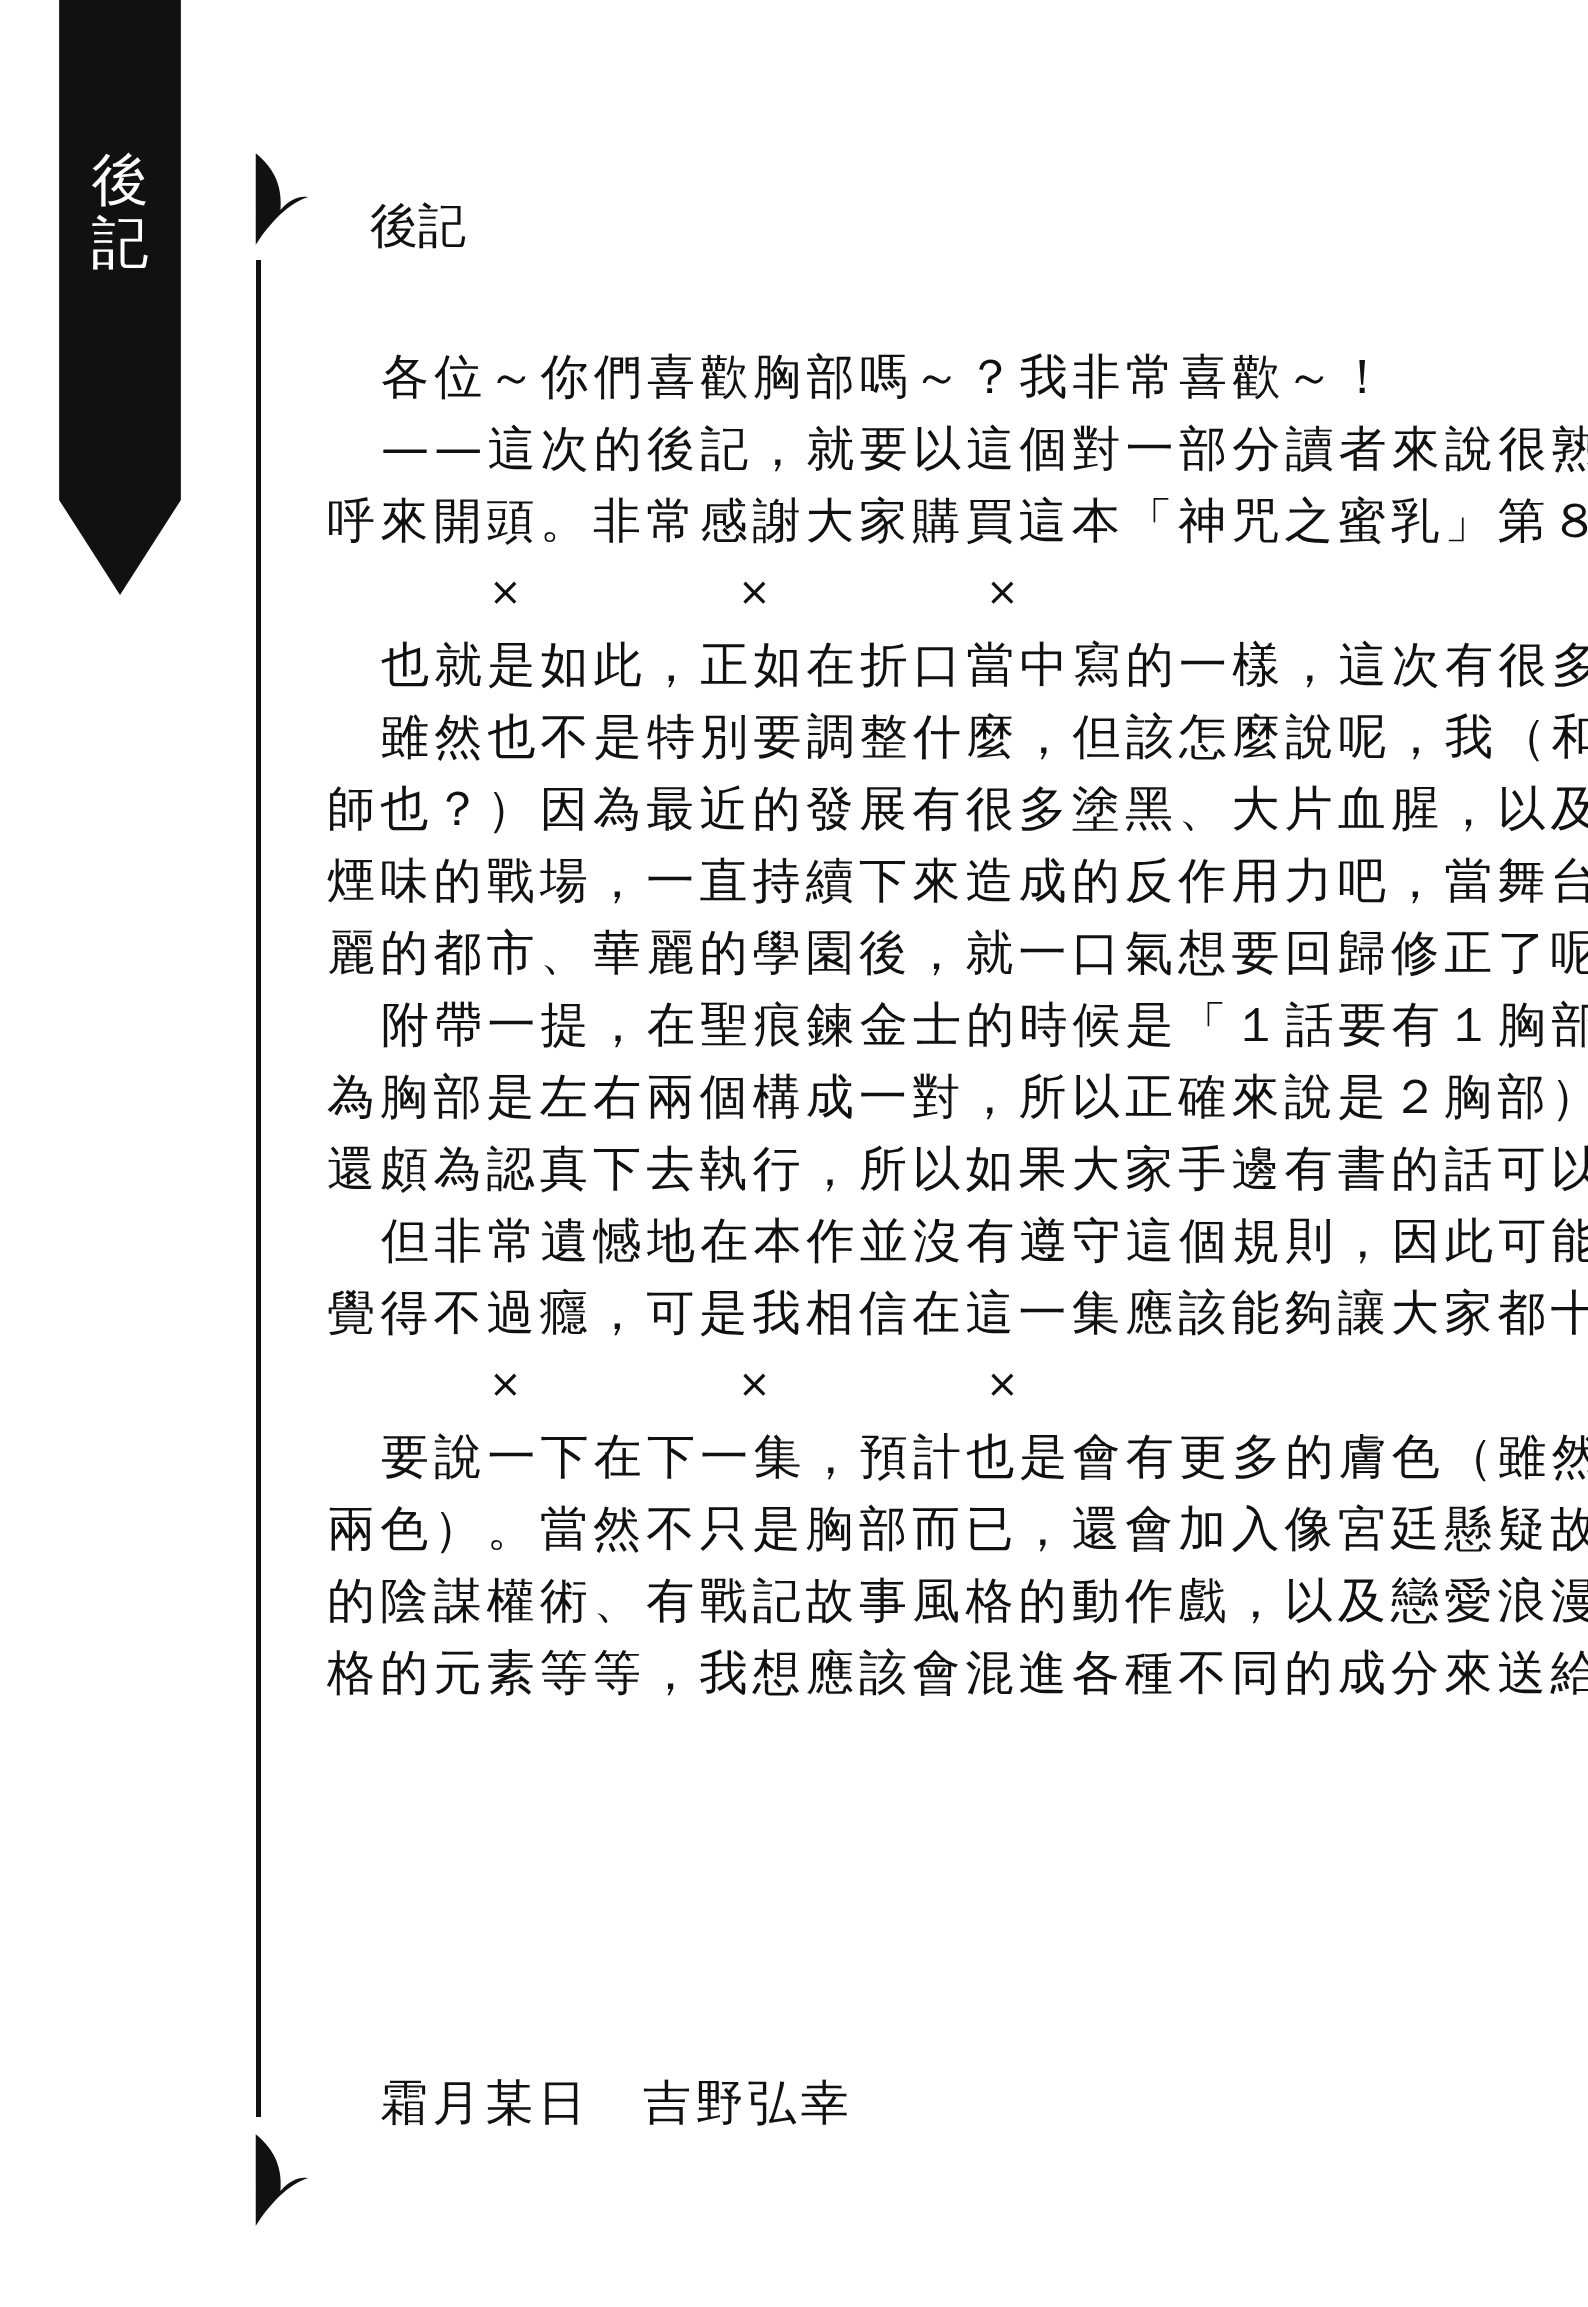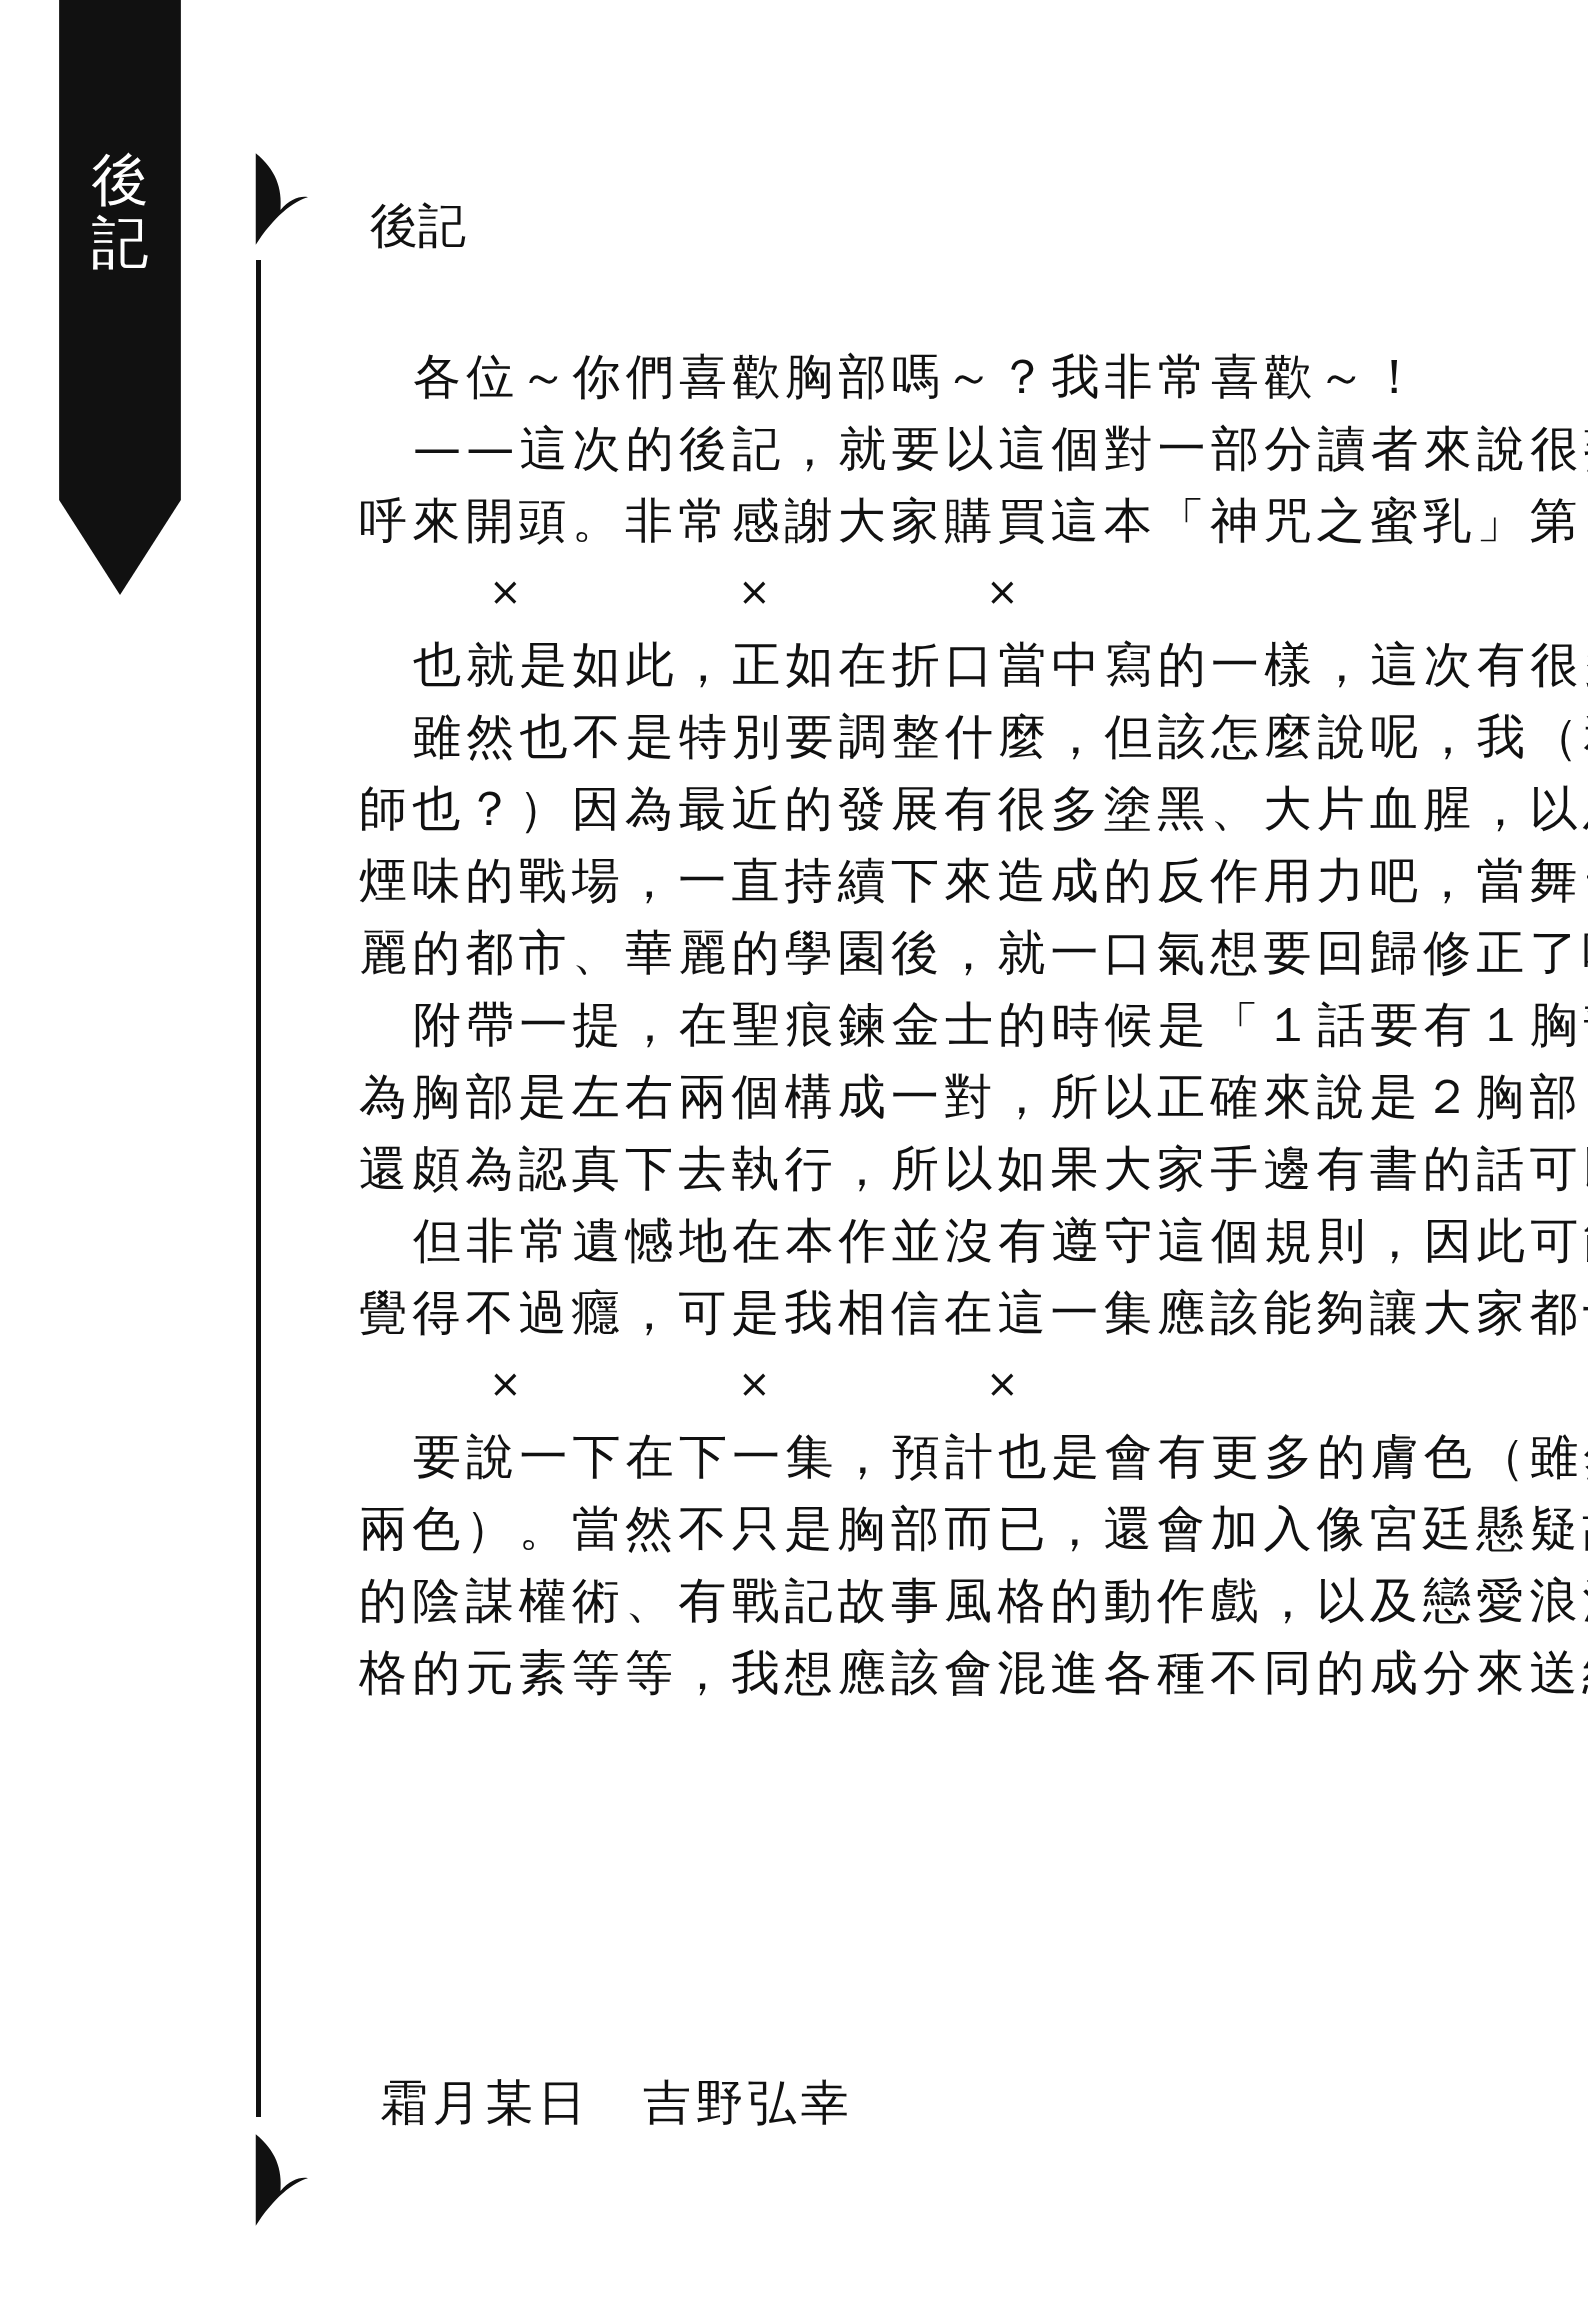--- a/index.html
+++ b/index.html
@@ -10,21 +10,21 @@
   .banner-title { position:absolute; left:59px; top:148px; width:122px;
                   color:#ffffff; font-size:57px; line-height:63px; text-align:center; }
   .banner-title span { display:block; }
   .rule { position:absolute; left:256px; top:260px; width:4.6px; height:1857px; background:#111; }
   .orn { position:absolute; left:253px; width:55px; height:92px; }
   .orn.top { top:153px; }
   .orn.bottom { top:2134px; }
   .heading { position:absolute; left:327px; top:196px; font-size:48px; line-height:59px;margin-left:43px; }
   .body { position:absolute; left:327px; top:340px; width:1126px;
           font-size:48px; line-height:72px; letter-spacing:5.2px; }
-  .line { white-space:nowrap; height:72px;margin-left:32px; }
+  .line { white-space:nowrap; height:72px; }
   .indent { padding-left:54px; }
   .sep { height:72px; position:relative; }
   .sep span { position:absolute; top:0; font-size:39px; }
   .sign { position:absolute; left:380px; top:2030px; font-size:48px; line-height:72px; letter-spacing:4.6px; white-space:pre;margin-top:36px; }
 </style>
 </head>
 <body>
 
 <div class="banner">
   <svg width="122" height="595" viewBox="0 0 132 645">

